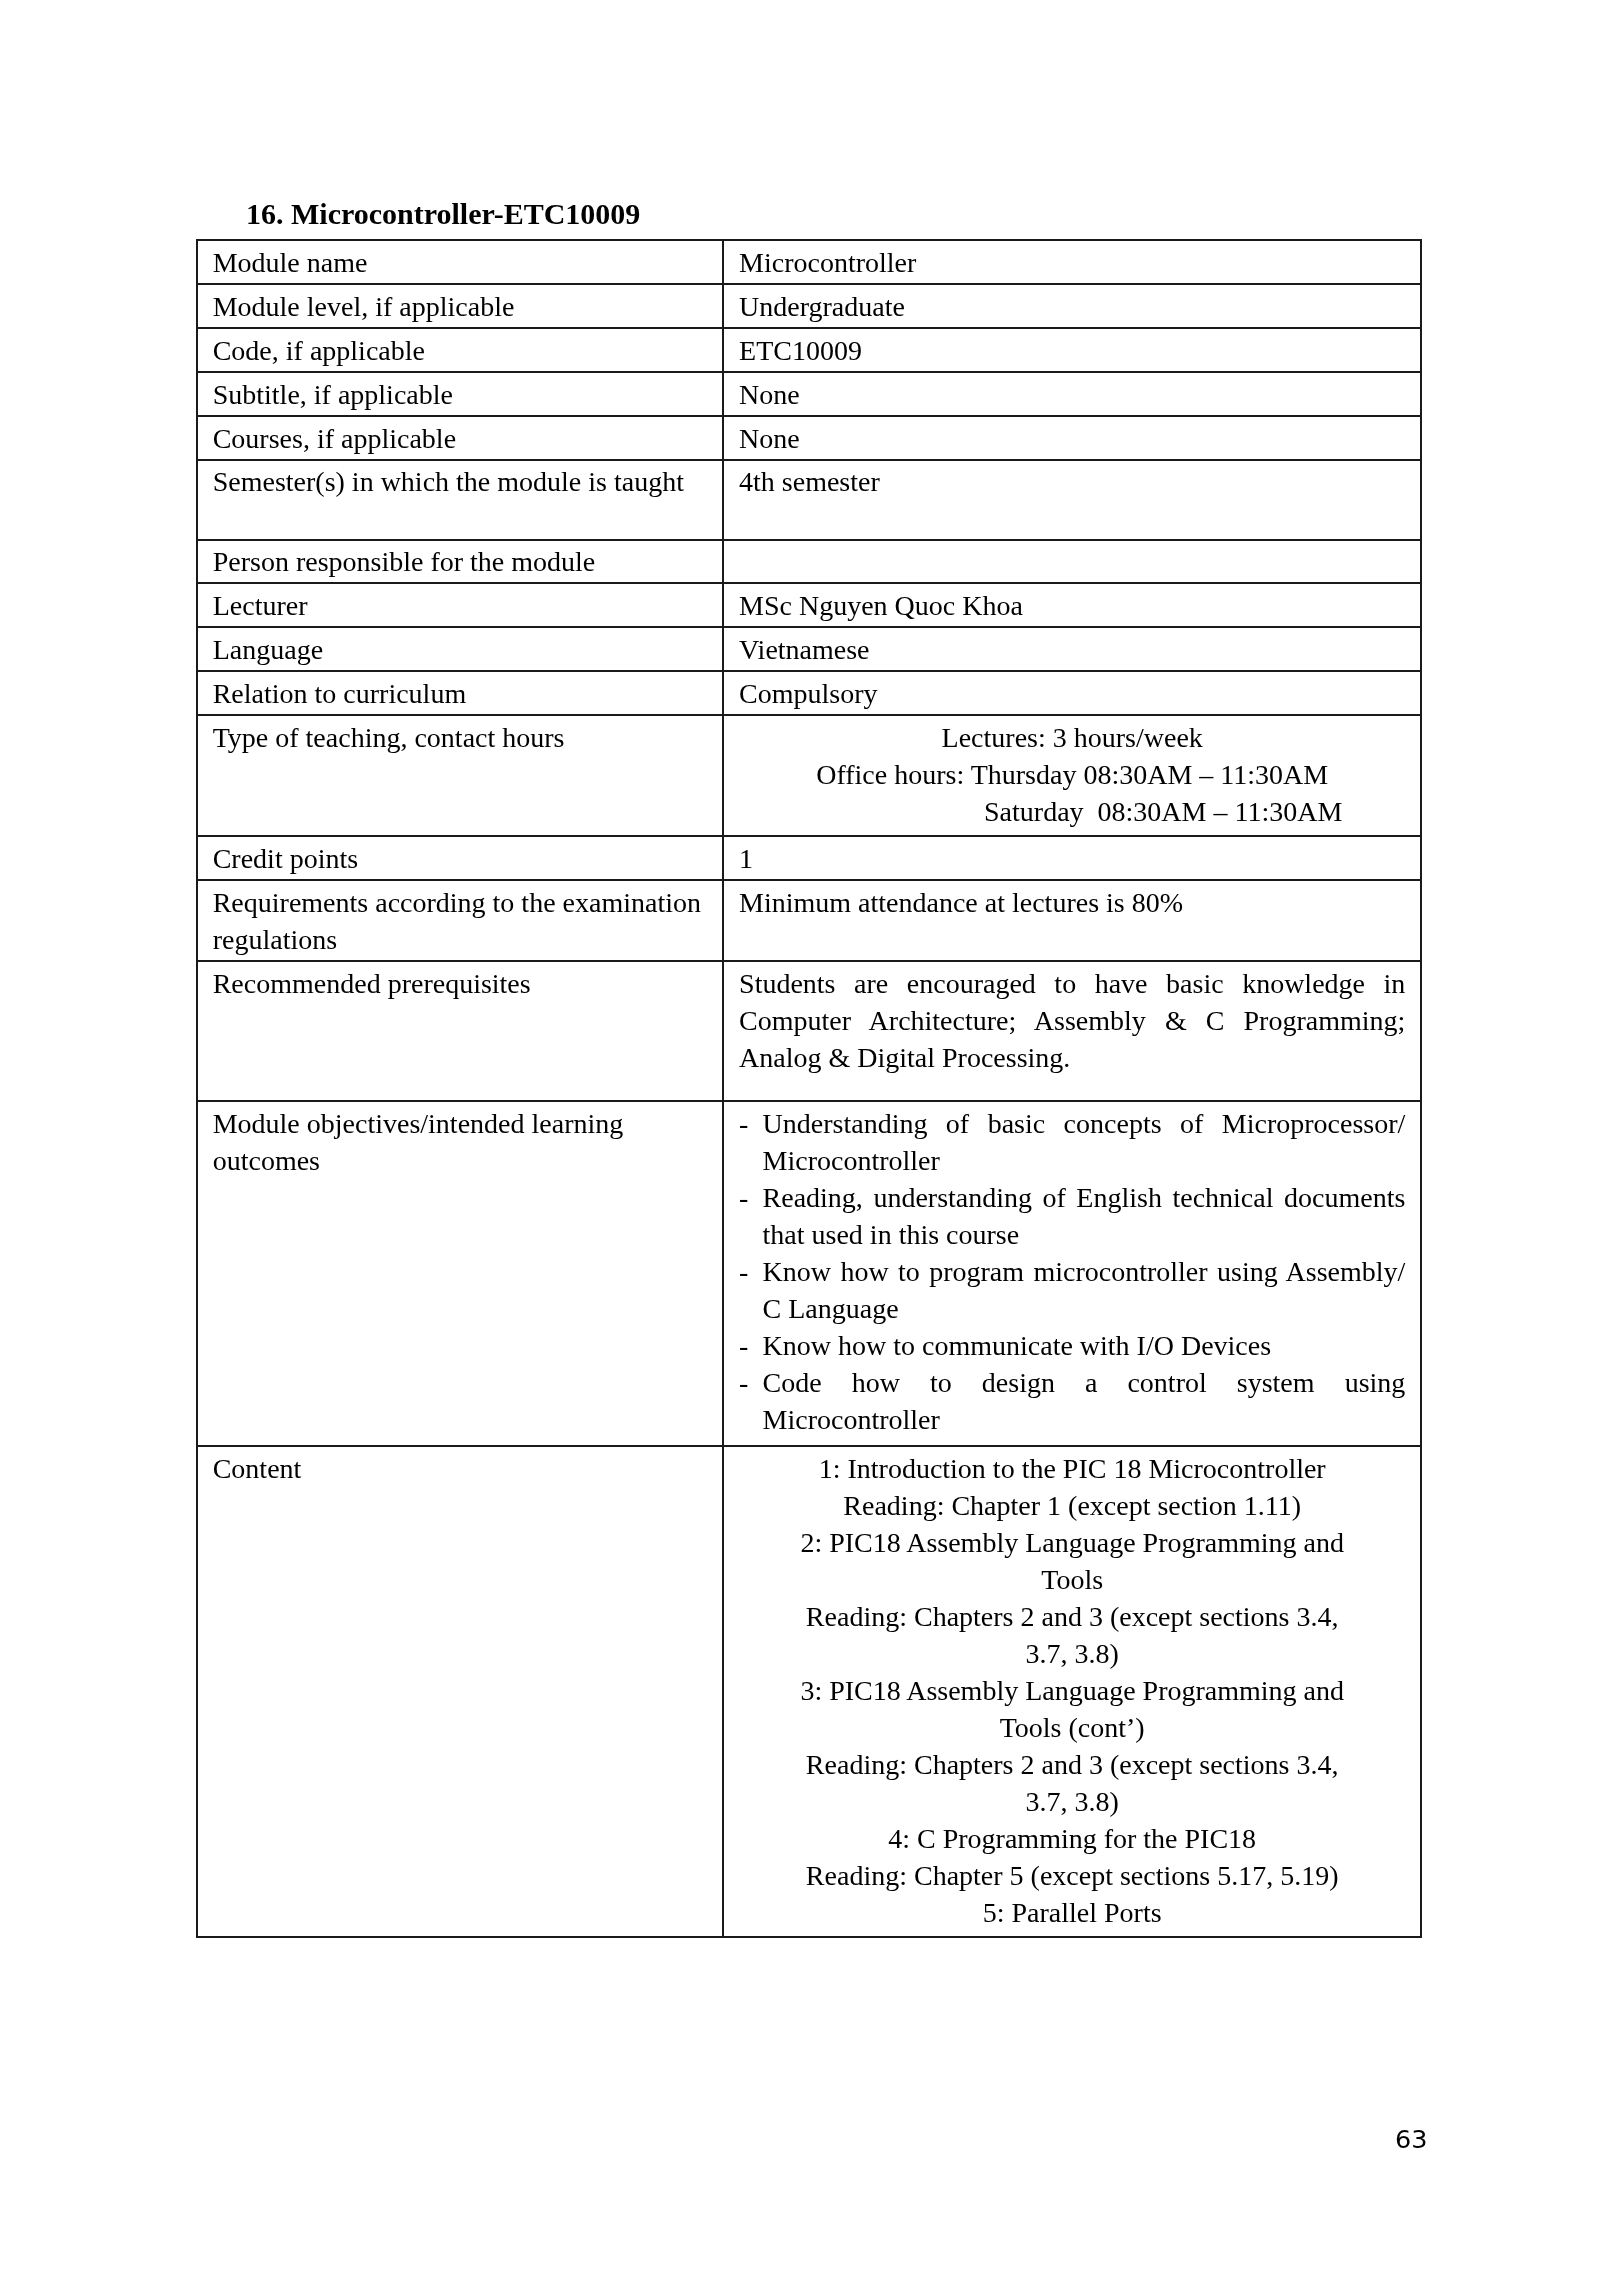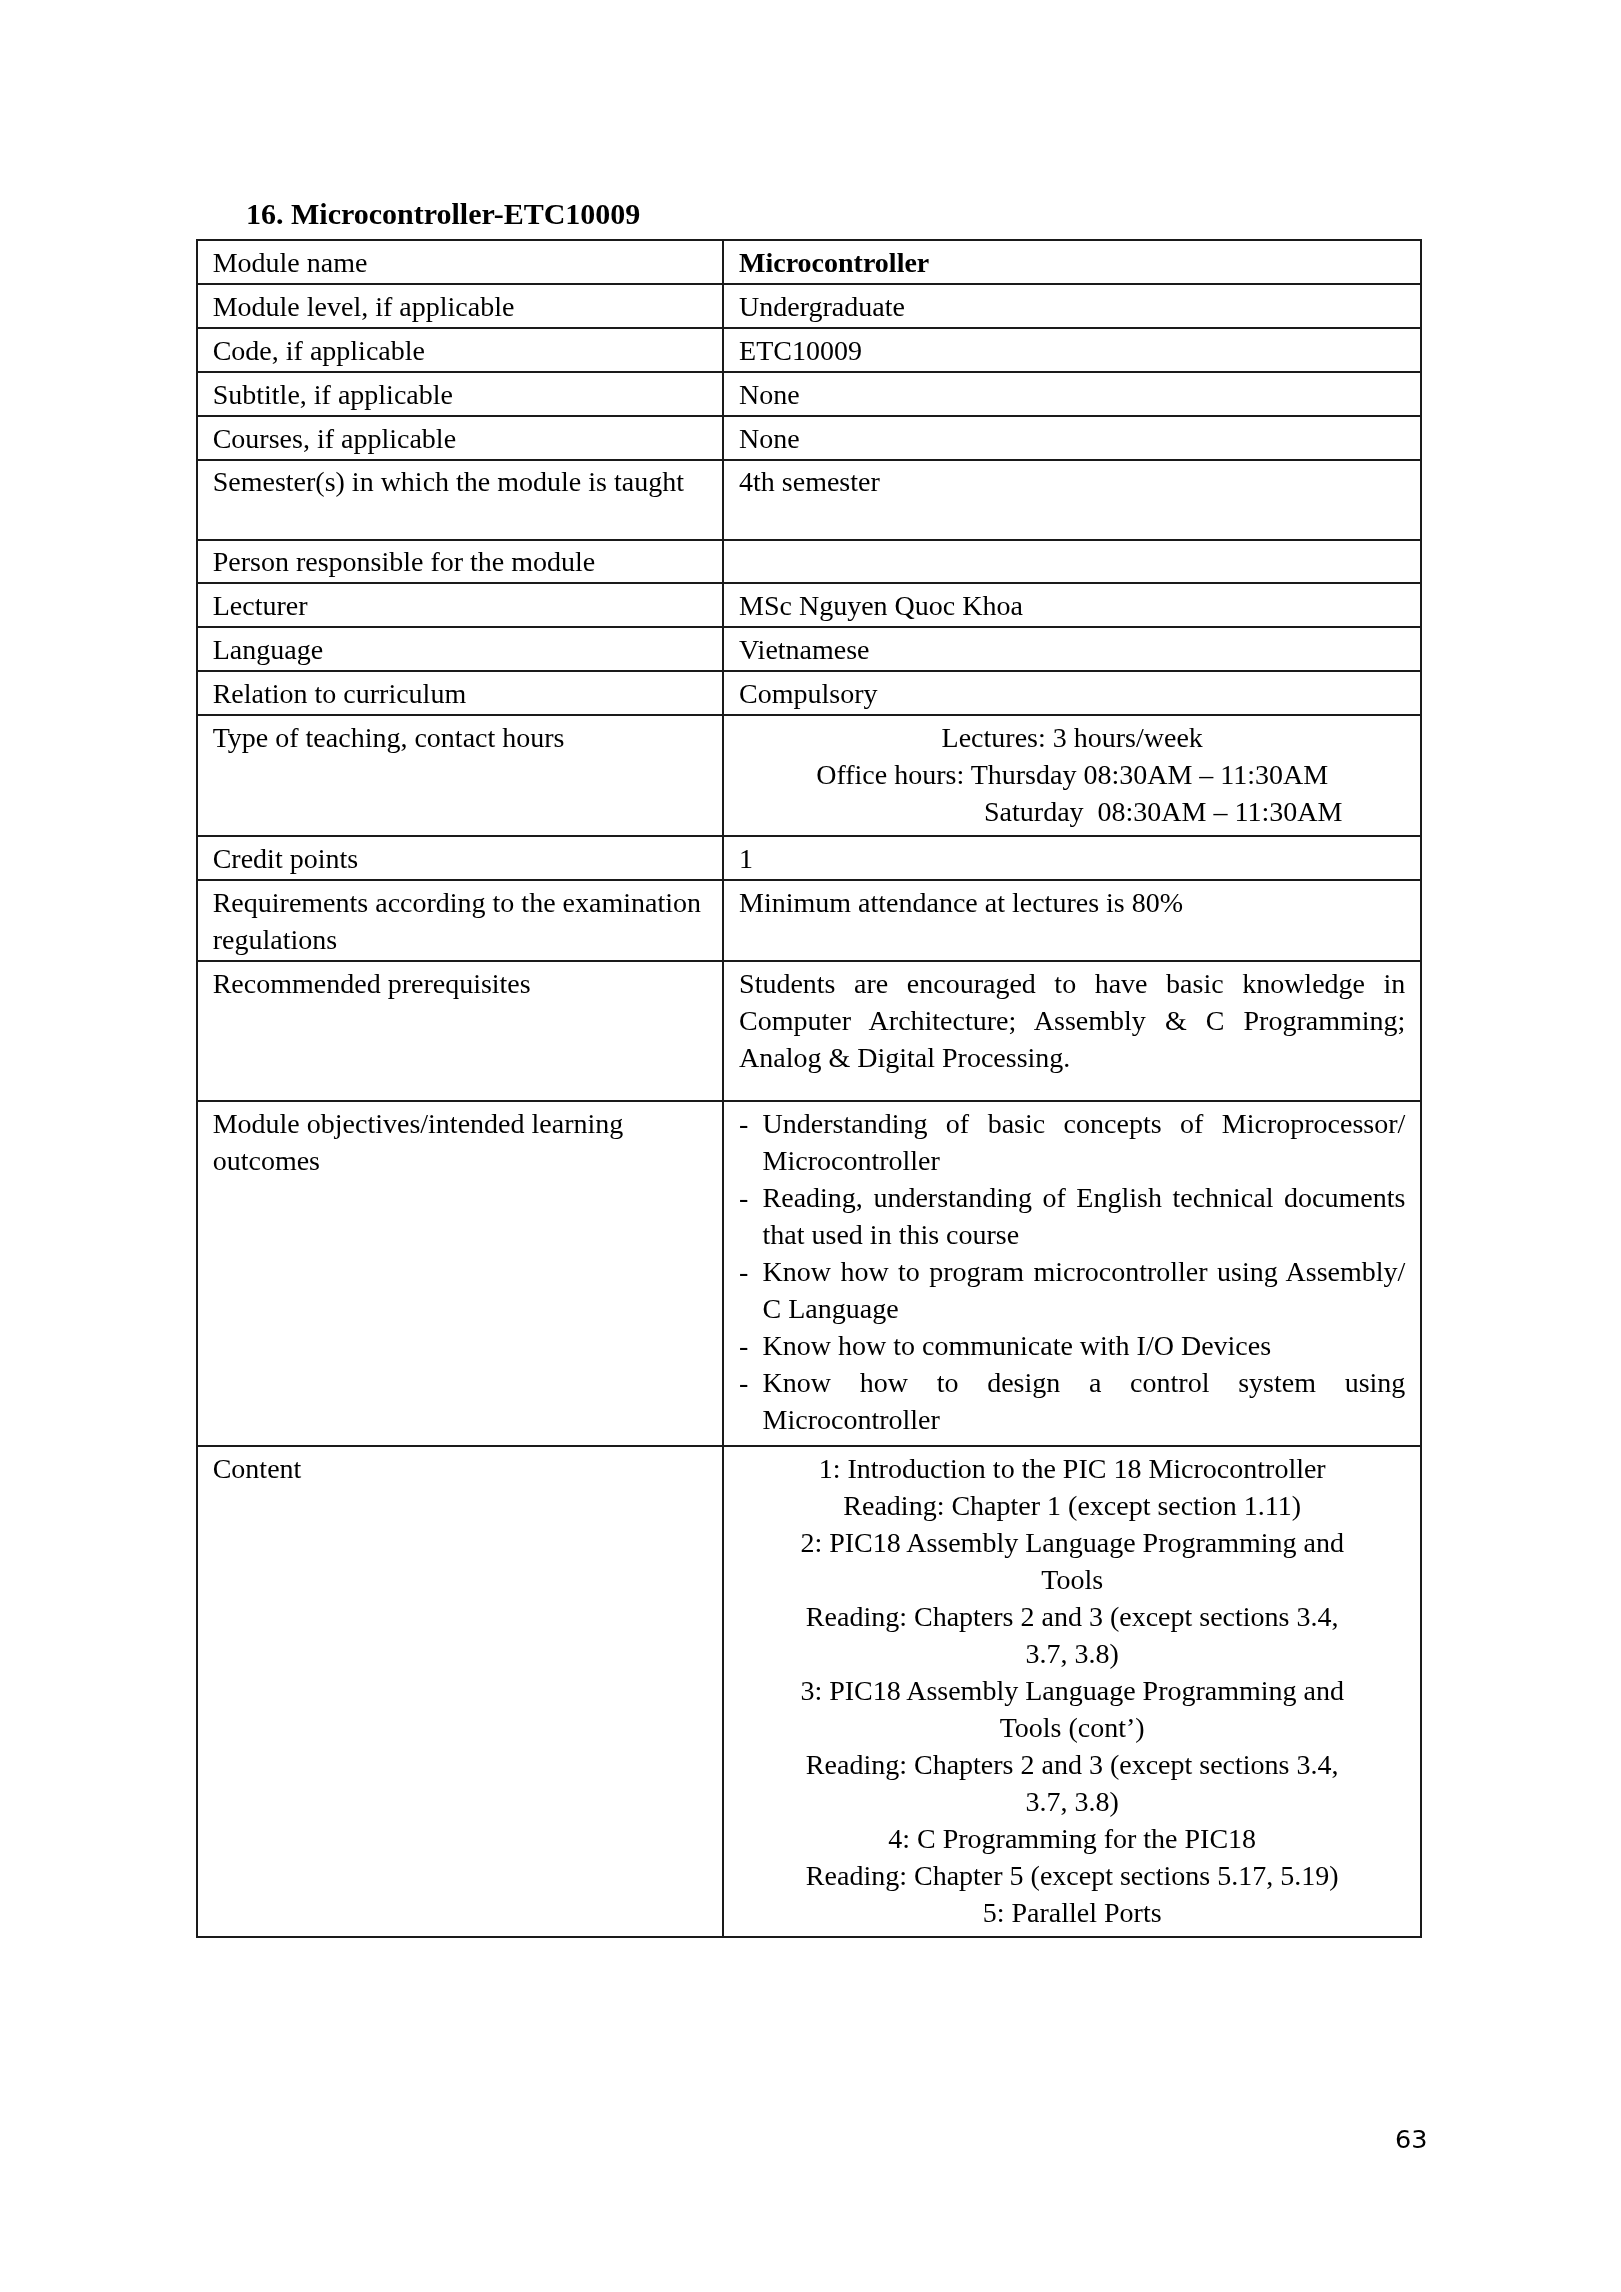--- a/index.html
+++ b/index.html
@@ -6,21 +6,21 @@
   body { width: 1621px; height: 2293px; position: relative; overflow: hidden;
          font-family: "Liberation Serif", "DejaVu Serif", serif; color: #000; }
   .heading { position: absolute; left: 246px; top: 194px; font-size: 30px; font-weight: bold;
              line-height: 39px; margin: 0; }
   table.module { position: absolute; left: 196px; top: 239px; width: 1226px;
                  border-collapse: collapse; table-layout: fixed; padding-left: 31px; }
   table.module td { border: 2px solid #1a1a1a; vertical-align: top; font-size: 28px;
                     line-height: 37px; padding: 2.9px 14.7px 2px 14.7px; }
   td.label { width: 495px; }
   td.value { }
-  .bold { font-weight: bold; margin-top: 21px; }
+  .bold { font-weight: normal; margin-top: 21px; }
   .line { display: block; white-space: pre; text-align: center; }
   .justify { text-align: justify; }
   .obj-list { margin: 0; padding: 0; list-style: none; }
   .obj-list li { position: relative; padding-left: 23.5px; text-align: justify; }
   .obj-list li .dash { position: absolute; left: 0; top: 0; }
   .page-number { position: absolute; left: 1395px; top: 2125px; font-family: "DejaVu Sans", sans-serif;
                  font-size: 25.5px; line-height: 29px; }
 </style>
 </head>
 <body>
@@ -90,21 +90,21 @@
       <td class="value justify">Students are encouraged to have basic knowledge in Computer Architecture; Assembly &amp; C Programming; Analog &amp; Digital Processing.</td>
     </tr>
     <tr style="height:345px">
       <td class="label">Module objectives/intended learning outcomes</td>
       <td class="value">
         <ul class="obj-list">
           <li><span class="dash">-</span><span>Understanding of basic concepts of Microprocessor/ Microcontroller</span></li>
           <li><span class="dash">-</span><span>Reading, understanding of English technical documents that used in this course</span></li>
           <li><span class="dash">-</span><span>Know how to program microcontroller using Assembly/ C Language</span></li>
           <li><span class="dash">-</span><span>Know how to communicate with I/O Devices</span></li>
-          <li><span class="dash">-</span><span>Know how to design a control system using Microcontroller</span></li>
+          <li><span class="dash">-</span><span>Code how to design a control system using Microcontroller</span></li>
         </ul>
       </td>
     </tr>
     <tr style="height:491px">
       <td class="label">Content</td>
       <td class="value">
         <span class="line">1: Introduction to the PIC 18 Microcontroller</span>
         <span class="line">Reading: Chapter 1 (except section 1.11)</span>
         <span class="line">2: PIC18 Assembly Language Programming and</span>
         <span class="line">Tools</span>

